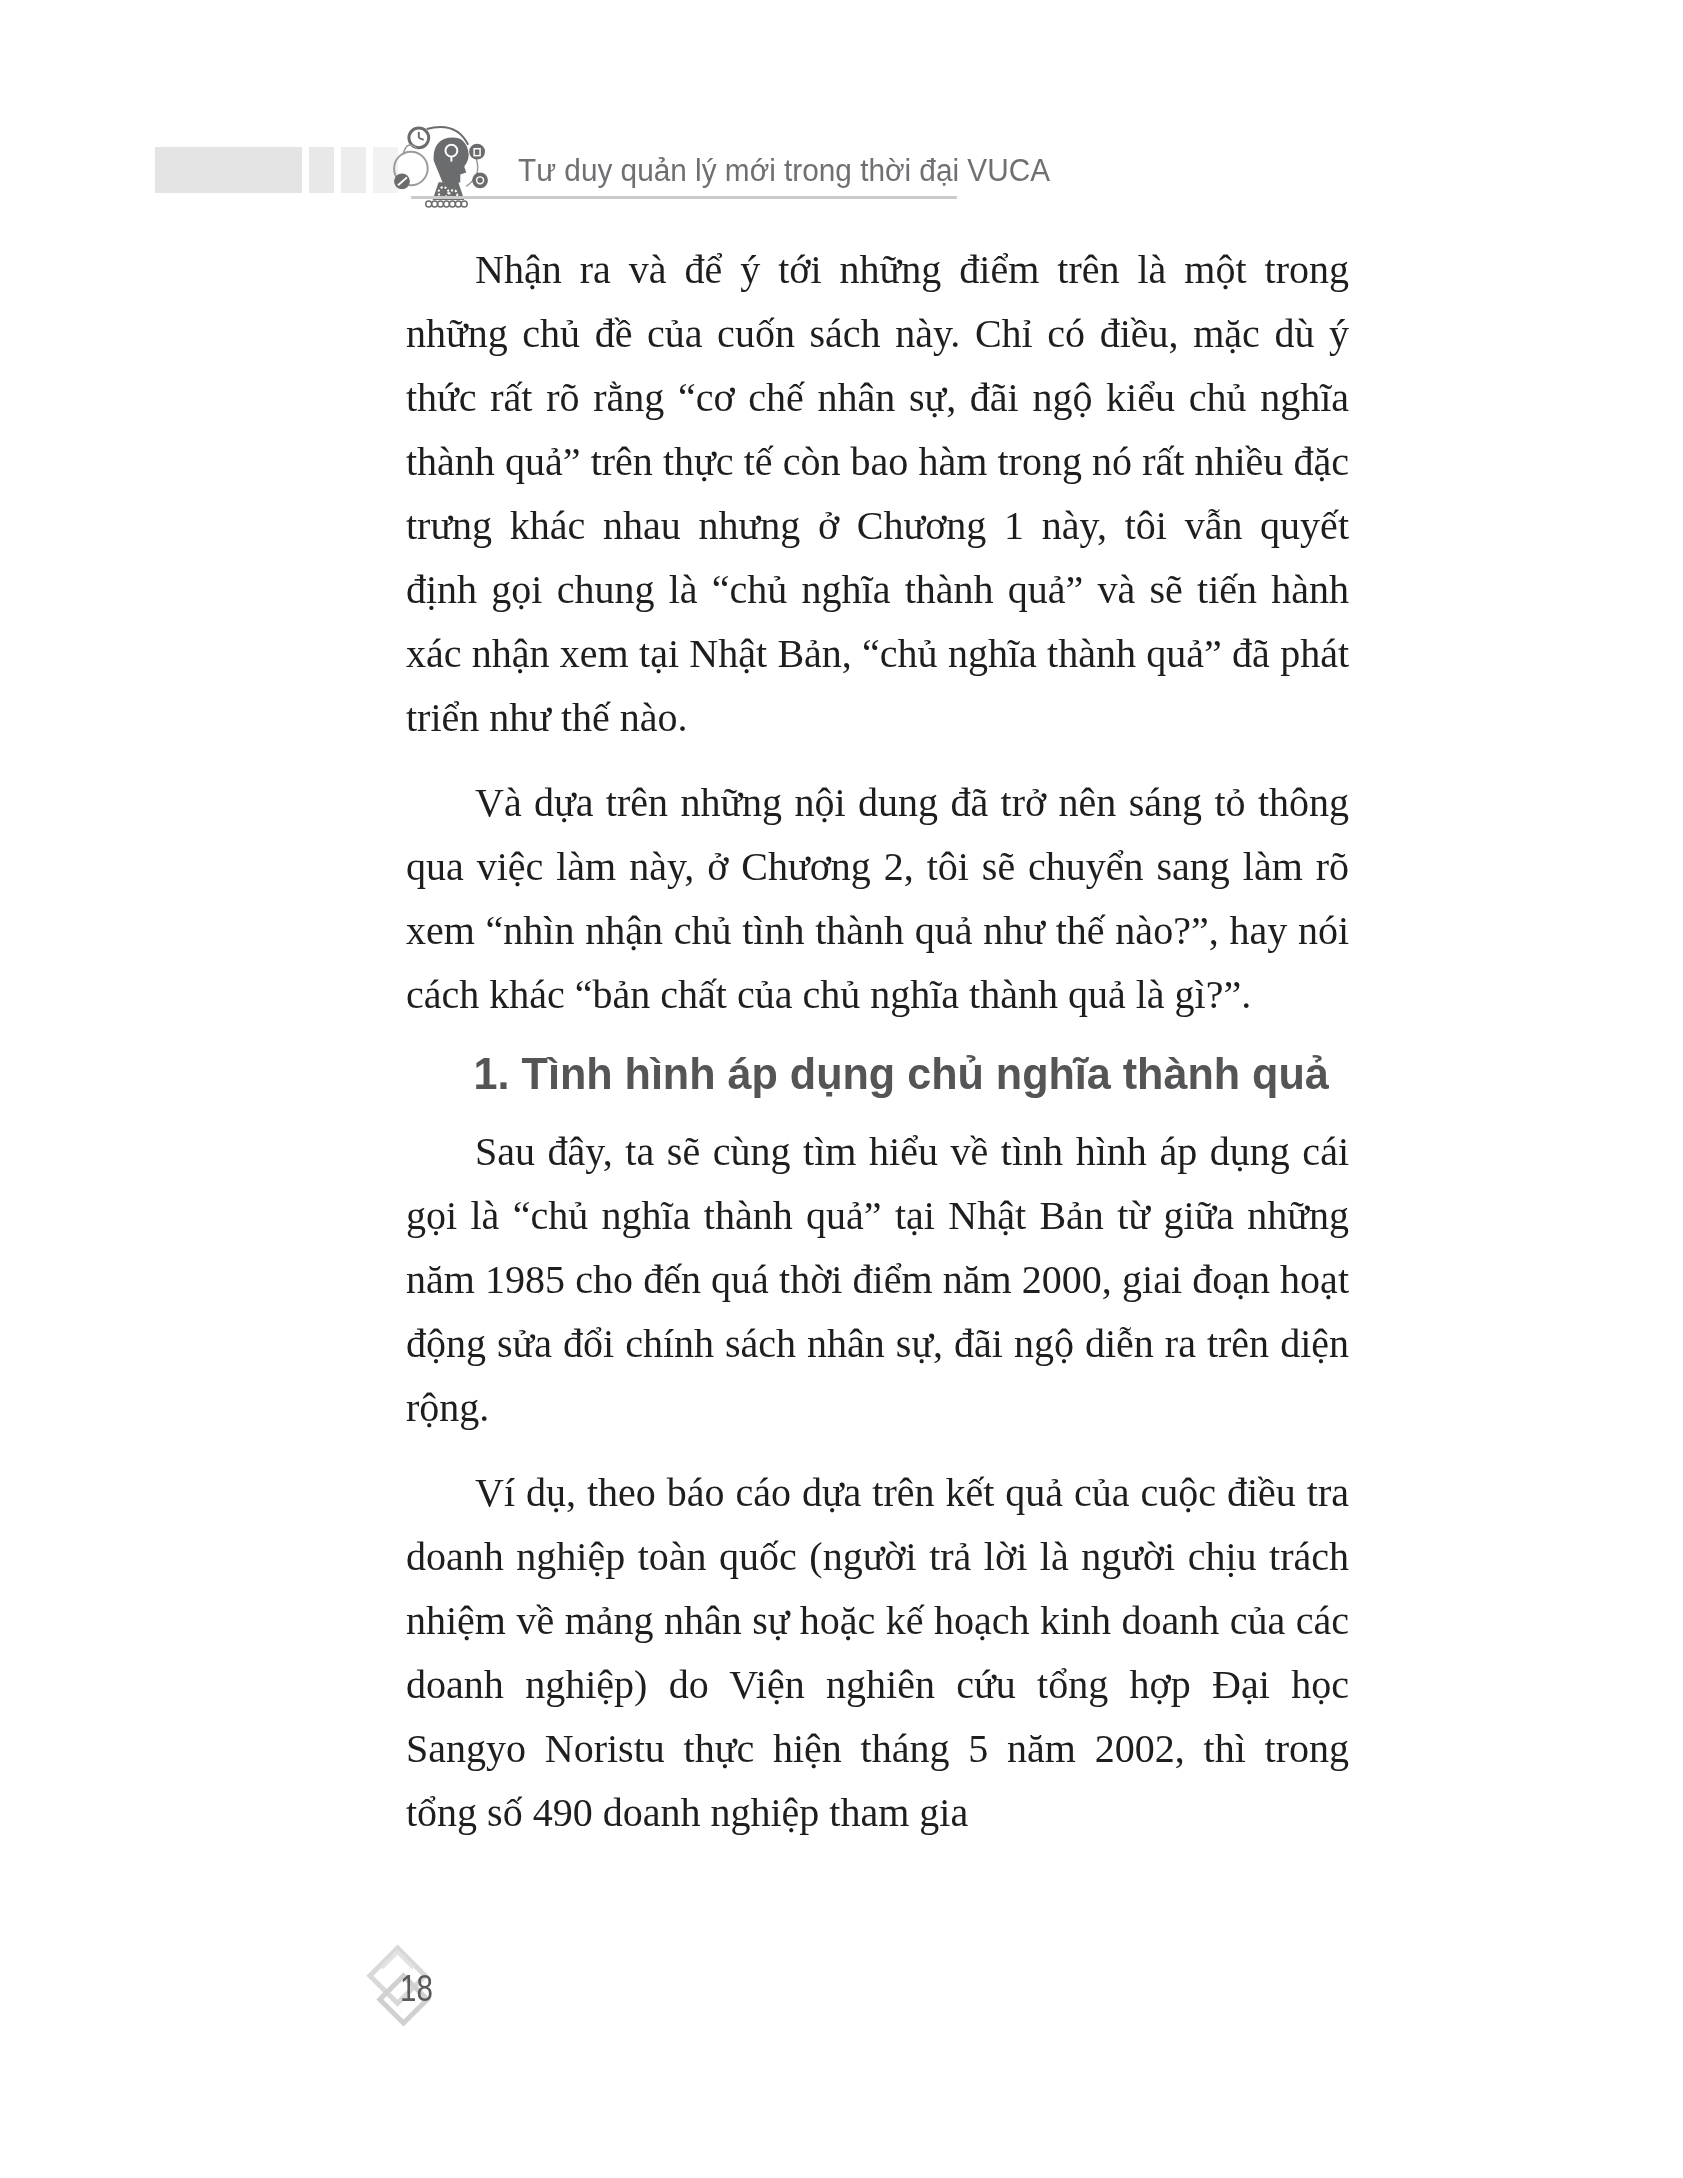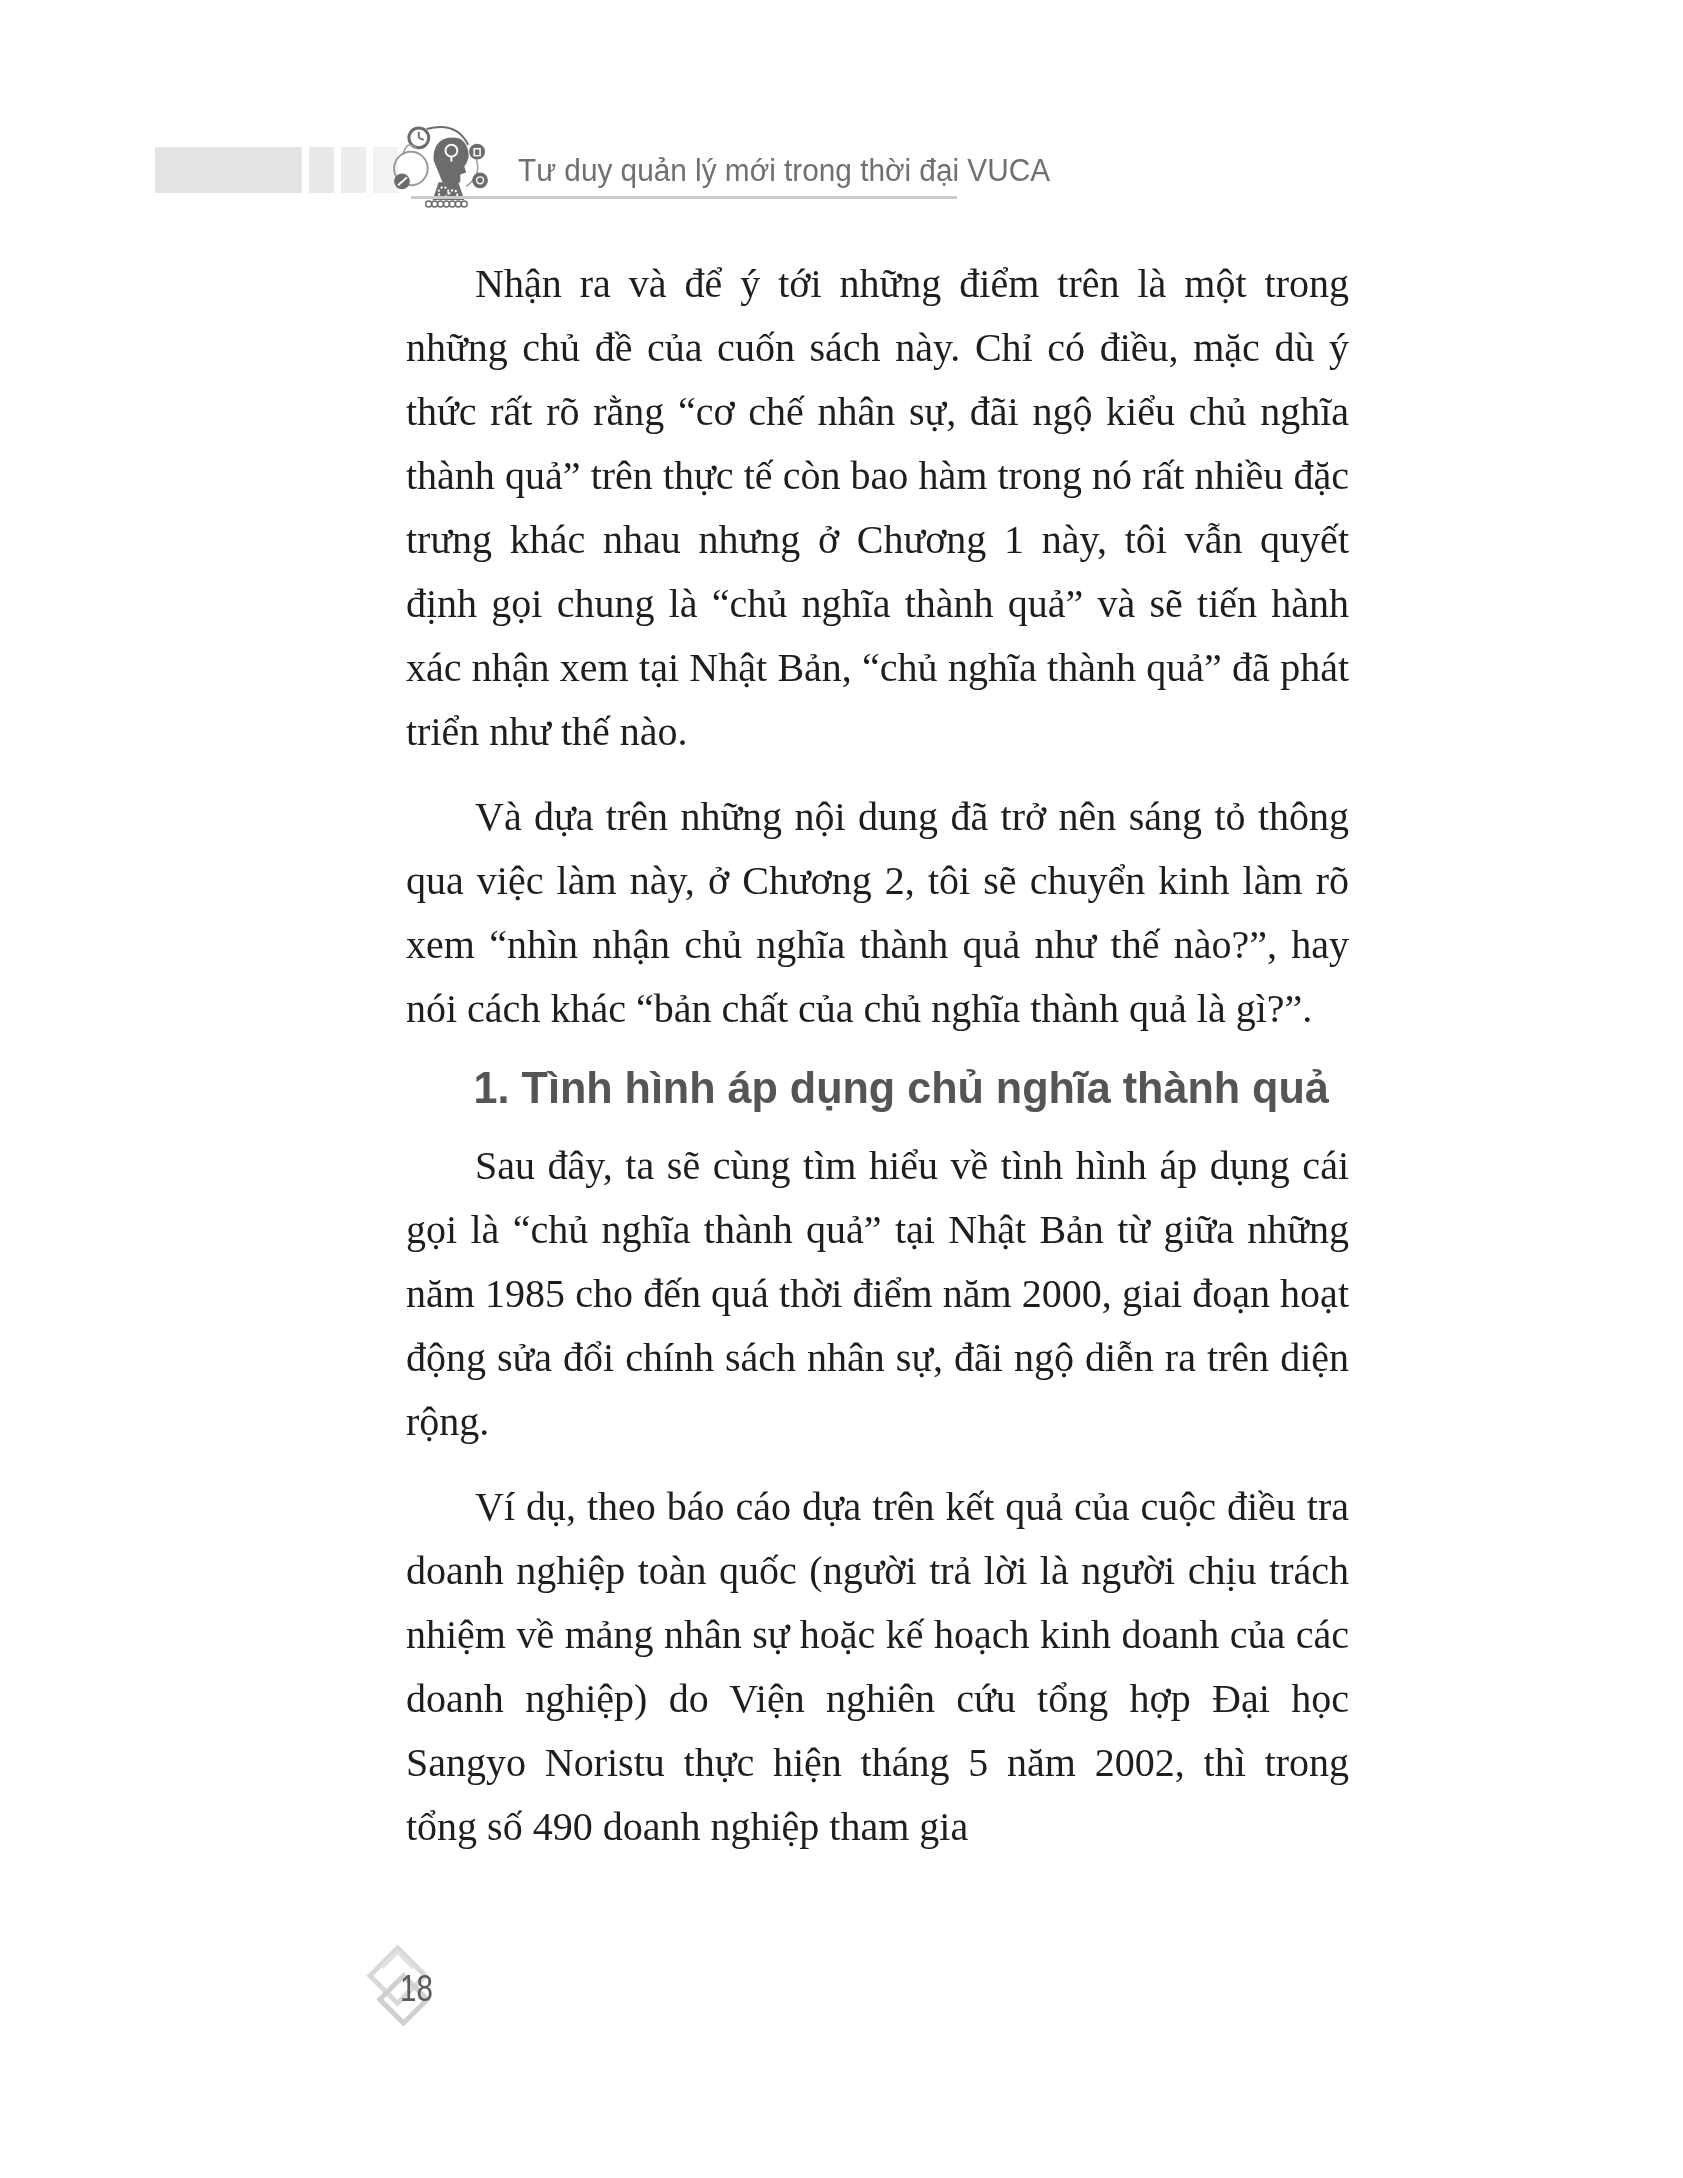--- a/index.html
+++ b/index.html
@@ -27,21 +27,21 @@
     font-size:31px;color:#6f7073;letter-spacing:0px;
     transform:scaleX(0.96);transform-origin:left center;
     white-space:nowrap;
   }
   .head-rule{
     position:absolute;left:411px;top:69px;width:546px;height:3px;
     background:#cbcbcb;
   }
   
   .text-block{
-    position:absolute;left:406px;top:252px;width:943px;
+    position:absolute;left:406px;top:238px;width:943px;
     font-size:40px;line-height:64px;color:#1e1e1e;
     text-align:justify;
   }
   .text-block p{
     margin:0 0 21px 0;
     text-indent:69px;
   }
   .section-heading{
     font-family:"Liberation Sans", sans-serif;
     font-weight:bold;
@@ -116,21 +116,21 @@
       </g>
     </svg>
   </div>
 
   <div class="head-title">Tư duy quản lý mới trong thời đại VUCA</div>
   <div class="head-rule"></div>
 </div>
 
 <div class="text-block">
   <p>Nhận ra và để ý tới những điểm trên là một trong những chủ đề của cuốn sách này. Chỉ có điều, mặc dù ý thức rất rõ rằng “cơ chế nhân sự, đãi ngộ kiểu chủ nghĩa thành quả” trên thực tế còn bao hàm trong nó rất nhiều đặc trưng khác nhau nhưng ở Chương 1 này, tôi vẫn quyết định gọi chung là “chủ nghĩa thành quả” và sẽ tiến hành xác nhận xem tại Nhật Bản, “chủ nghĩa thành quả” đã phát triển như thế nào.</p>
-  <p>Và dựa trên những nội dung đã trở nên sáng tỏ thông qua việc làm này, ở Chương 2, tôi sẽ chuyển kinh làm rõ xem “nhìn nhận chủ nghĩa thành quả như thế nào?”, hay nói cách khác “bản chất của chủ nghĩa thành quả là gì?”.</p>
+  <p>Và dựa trên những nội dung đã trở nên sáng tỏ thông qua việc làm này, ở Chương 2, tôi sẽ chuyển sang làm rõ xem “nhìn nhận chủ tình thành quả như thế nào?”, hay nói cách khác “bản chất của chủ nghĩa thành quả là gì?”.</p>
   <p class="section-heading">1. Tình hình áp dụng chủ nghĩa thành quả</p>
   <p>Sau đây, ta sẽ cùng tìm hiểu về tình hình áp dụng cái gọi là “chủ nghĩa thành quả” tại Nhật Bản từ giữa những năm 1985 cho đến quá thời điểm năm 2000, giai đoạn hoạt động sửa đổi chính sách nhân sự, đãi ngộ diễn ra trên diện rộng.</p>
   <p>Ví dụ, theo báo cáo dựa trên kết quả của cuộc điều tra doanh nghiệp toàn quốc (người trả lời là người chịu trách nhiệm về mảng nhân sự hoặc kế hoạch kinh doanh của các doanh nghiệp) do Viện nghiên cứu tổng hợp Đại học Sangyo Noristu thực hiện tháng 5 năm 2002, thì trong tổng số 490 doanh nghiệp tham gia</p>
 </div>
 
 <div class="footer-mark">
   <svg class="ornament" width="89" height="95" viewBox="0 0 90 96">
     <path d="M38 6 L66 34 L38 62 L10 34 Z" fill="none" stroke="#d8d8d8" stroke-width="5"></path>
     <path d="M44 34 L68 58 L44 82 L20 58 Z" fill="none" stroke="#d0d0d0" stroke-width="5"></path>
     <path d="M22 26 L38 10 L54 26" fill="none" stroke="#e2e2e2" stroke-width="4"></path>

